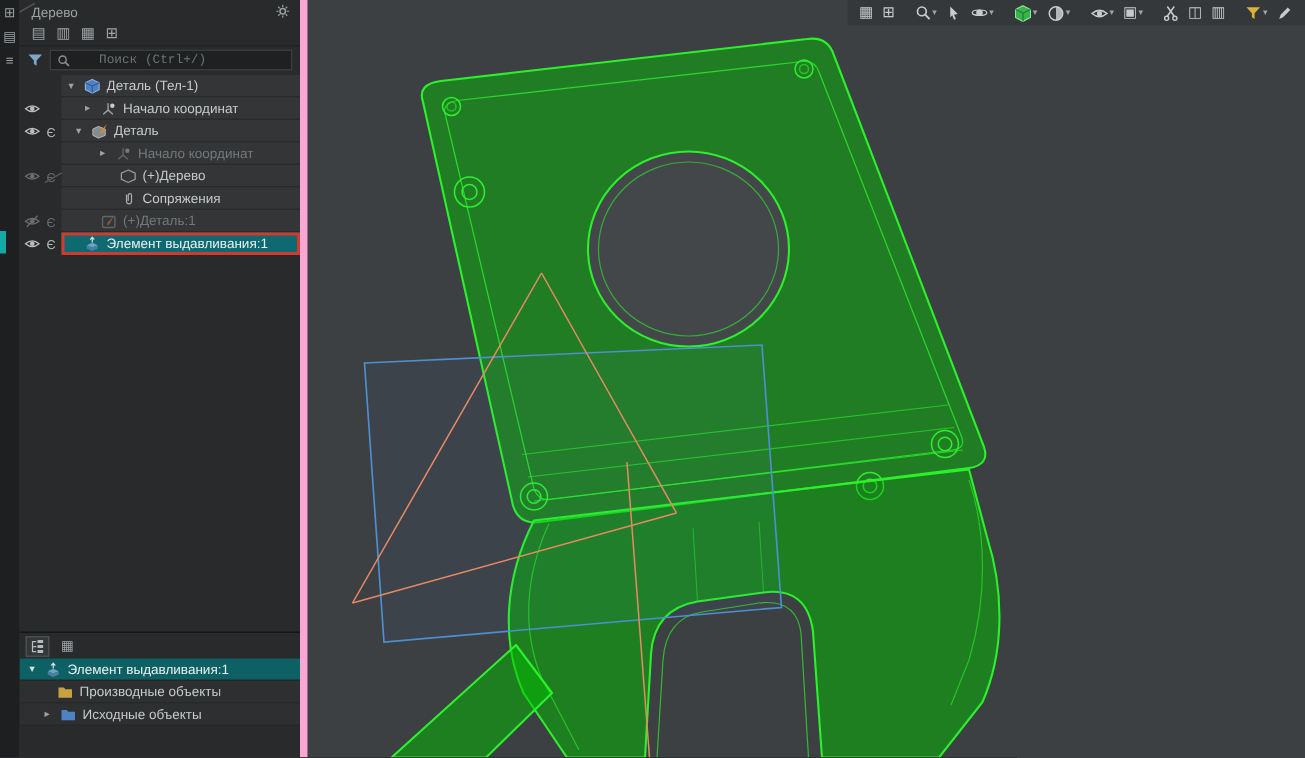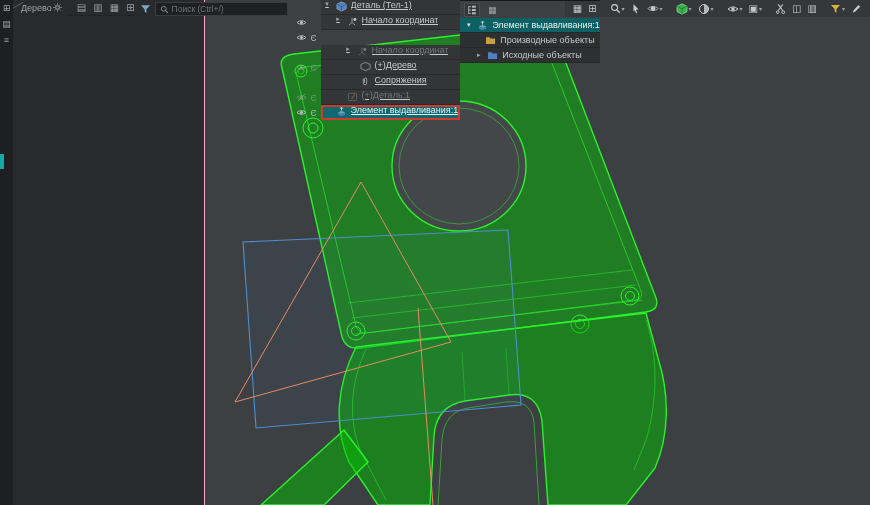--- a/index.html
+++ b/index.html
@@ -9,40 +9,40 @@
     font-family: "Liberation Sans","DejaVu Sans",sans-serif;
     background:#3d4043; color:#c6cacb; font-size:9px;
   }
   
   .left-strip { position:absolute; left:0; top:0; width:13px; height:505px; background:#1d1f20; z-index:6;
     display:flex; flex-direction:column; align-items:center; padding-top:3px; gap:5px; }
   .strip-btn { width:11px; height:11px; font-size:9px; line-height:11px; text-align:center; color:#9ea3a5; cursor:pointer; }
   .strip-indicator { position:absolute; left:0; top:154px; width:4px; height:15px; background:#14a9a6; }
   
   .tree-panel { position:absolute; left:13px; top:0; width:192px; height:505px; background:#282a2b;
-    border-right:1px solid #f9a8d4; display:flex; flex-direction:row; z-index:5; }
+    border-right:5px solid #f9a8d4; display:flex; flex-direction:column; z-index:5; }
   .panel-header { height:15px; display:flex; align-items:center; padding:0 6px 0 8px; }
   .panel-title { flex:1; color:#9ea3a5; }
   .icon-btn { display:flex; align-items:center; justify-content:center; cursor:pointer; }
   .panel-toolbar { height:16px; display:flex; align-items:center; gap:7px; padding-left:8px; border-bottom:1px solid #212324; }
   .ptb-btn { font-size:10px; color:#9ea3a5; line-height:14px; cursor:pointer; }
   .search-row { height:19px; display:flex; align-items:center; gap:4px; padding:2px 5px 3px 5px; }
   .search-box { flex:1; height:14px; background:#1e2021; border:1px solid #3a3d3e; display:flex; align-items:center; gap:3px; padding:0 4px; }
   .search-box input { flex:1; min-width:0; background:transparent; border:none; outline:none; color:#c6cacb;
-    font-size:8.5px; font-family:Liberation Sans, sans-serif; }
+    font-size:8.5px; font-family:Liberation Mono, monospace;margin-left:16px; }
   .search-box input::placeholder { color:#6e7476; }
   
   .trow { display:flex; height:15px; }
   .gutter { width:28px; flex:none; display:flex; align-items:center; gap:3px; padding-left:3px; }
   .g-eye { width:12px; height:10px; display:flex; align-items:center; cursor:pointer; }
   .g-body { font-size:8.5px; color:#b4b9bb; position:relative; cursor:pointer; line-height:10px; }
   .dim { opacity:0.45; }
   .slashed::after { content:''; position:absolute; left:-2px; top:5px; width:13px; height:1px; background:#8a8f91; transform:rotate(-30deg); }
   .tcontent { flex:1; min-width:0; background:#333537; border-bottom:1px solid #282a2b;
-    display:flex; align-items:flex-start; gap:3px; padding-right:2px; cursor:pointer;text-decoration:underline; }
+    display:flex; align-items:center; gap:3px; padding-right:2px; cursor:pointer; }
   .tcontent.selected { background:#0e6a70; outline:2px solid #d03b30; outline-offset:-2px; color:#eaf0f0; }
   .arrow { width:9px; flex:none; font-size:7px; color:#9ea3a5; text-align:center; }
   .ticon { width:13px; height:12px; flex:none; display:flex; align-items:center; justify-content:center; }
   .tlabel { white-space:nowrap; overflow:hidden; }
   .dimtext { color:#75797b; }
   .tree-filler { flex:1; }
   
   .bottom-panel { border-top:1px solid #141617; }
   .bp-tabs { height:17px; display:flex; align-items:center; gap:4px; padding-left:4px; }
   .bp-tab { width:16px; height:14px; display:flex; align-items:center; justify-content:center; font-size:9px; color:#9ea3a5; cursor:pointer; }
@@ -145,20 +145,30 @@
 
       <div class="trow">
         <div class="gutter">
           <span class="g-eye">
             <svg width="11" height="9" viewBox="0 0 12 10">
                 <path d="M1,5 Q6,0.8 11,5 Q6,9.2 1,5 Z" fill="none" stroke="#b9bec0"></path>
                 <circle cx="6" cy="5" r="1.7" fill="#b9bec0"></circle>
               </svg>
           </span>
           <span class="g-body">Є</span>
+        </div>
+        <div class="tcontent" style="padding-left:7px">
+          <span class="arrow">▾</span>
+          <span class="ticon">
+            <svg width="11" height="11" viewBox="0 0 12 12">
+                <path d="M5,2.5 L10,4.4 V9 L5,11 L1,9 V4.4 Z" fill="#868c90" stroke="#b4babc" stroke-width="0.7"></path>
+                <path d="M11,0.8 L7,5.8 L6.5,8 L8.5,7.1 Z" fill="#e0862a"></path>
+              </svg>
+          </span>
+          <span class="tlabel">Деталь</span>
         </div>
       </div>
 
       <div class="trow">
         <div class="gutter"></div>
         <div class="tcontent" style="padding-left:23px">
           <span class="arrow">▸</span>
           <span class="ticon dim">
             <svg width="11" height="11" viewBox="0 0 12 12">
                 <path d="M5.5,2 V7 M5.5,7 L2,10 M5.5,7 L9,10" stroke="#9ea3a5" fill="none"></path>

